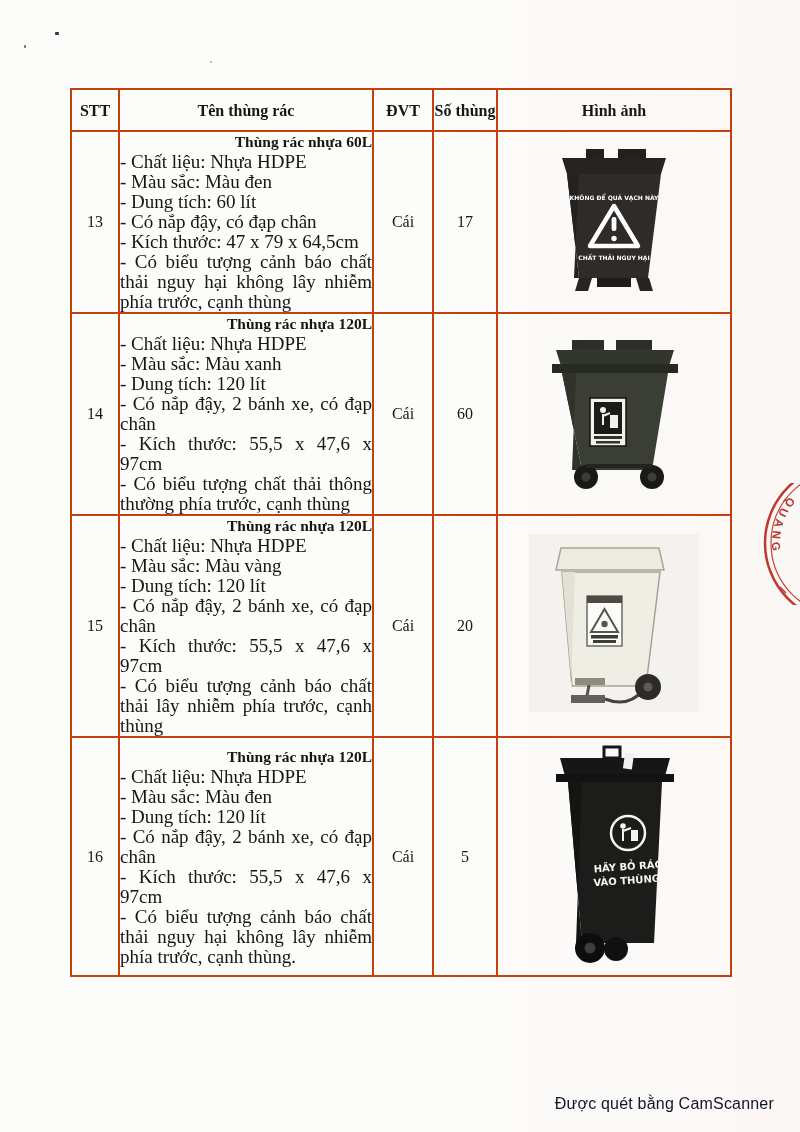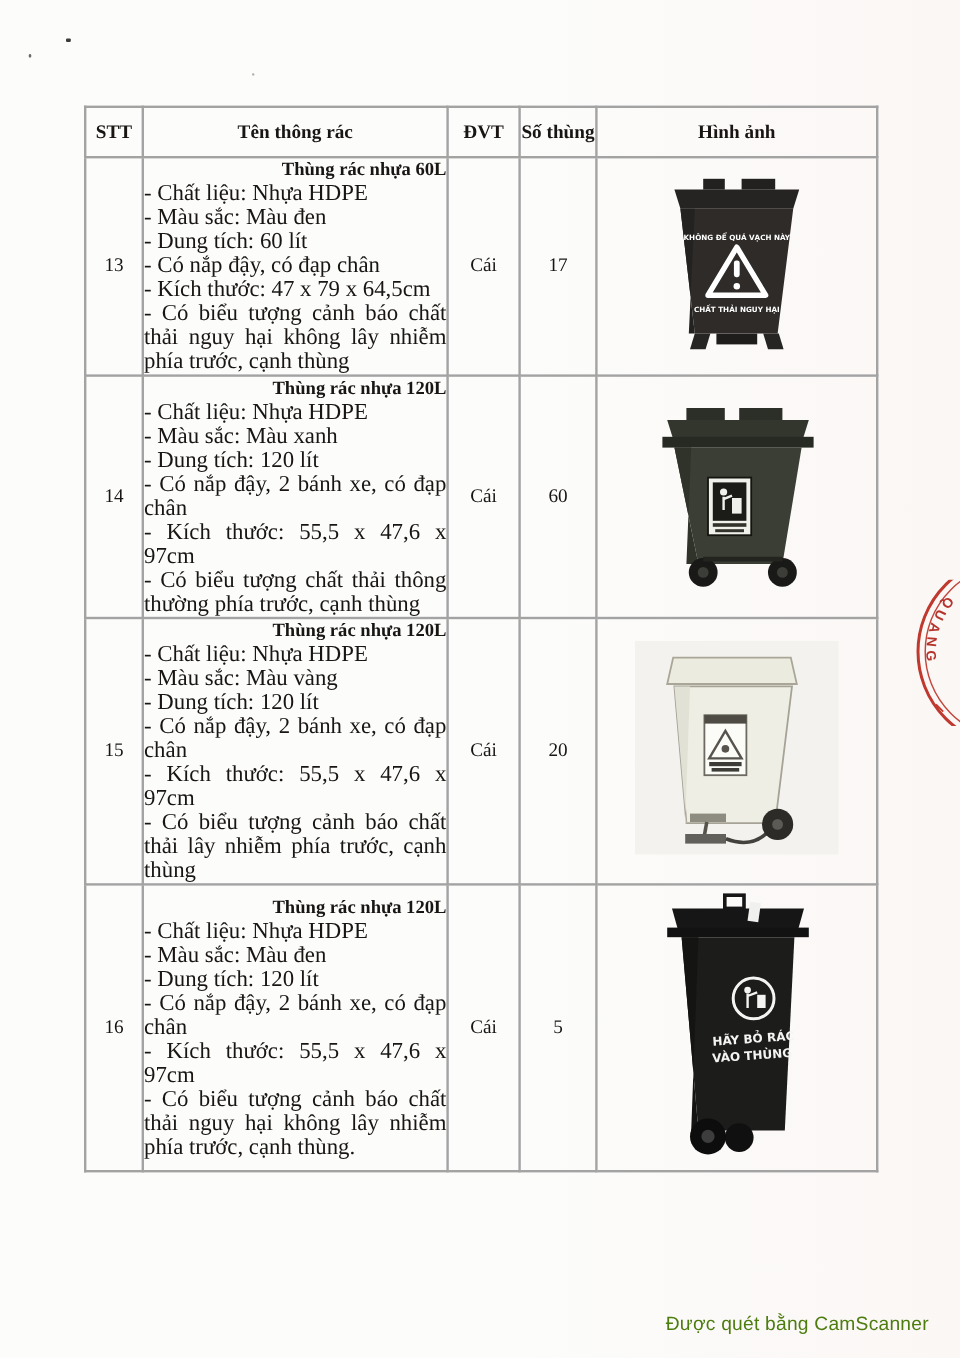--- a/index.html
+++ b/index.html
@@ -12,21 +12,21 @@
   .speck{position:absolute;background:#3a3a3a;border-radius:1px;}
   #speck1{left:55px;top:32px;width:4px;height:3px;}
   #speck2{left:24px;top:45px;width:2px;height:3px;opacity:.75;}
   #speck3{left:210px;top:61px;width:2px;height:2px;opacity:.4;}
 
   table.main{
     position:absolute;left:70px;top:88px;
     width:660px;border-collapse:collapse;table-layout:fixed;
   }
   table.main td,table.main th{
-    border:2px solid #a3a3a3;
+    border:2px solid #c2410c;
     padding:0;vertical-align:middle;
   }
   th{font-size:16px;font-weight:bold;text-align:center;line-height:19px;}
   .col-stt{width:48px;}
   .col-name{width:254px;}
   .col-unit{width:60px;}
   .col-qty{width:64px;}
   .col-img{width:234px;}
 
   td.cell-stt,td.cell-unit,td.cell-qty{
@@ -36,21 +36,21 @@
   .bin-title{font-weight:bold;font-size:15.5px;line-height:20px;text-align:right;}
   .spec{font-size:19px;line-height:20px;text-align:justify;}
   td.cell-img{text-align:center;vertical-align:middle;}
 
   .photo{display:inline-block;}
 
   #stamp{position:absolute;right:0;top:483px;width:58px;height:122px;overflow:hidden;}
   #footer{
     position:absolute;right:26px;top:1095px;
     font-family:"Liberation Sans","DejaVu Sans",sans-serif;
-    font-size:16px;color:#4d7c0f;letter-spacing:.2px;
+    font-size:16px;color:#0f172a;letter-spacing:.2px;
   }
   .binlabel{font-family:"DejaVu Sans",sans-serif;font-weight:bold;}
 </style>
 </head>
 <body>
 
 <div class="speck" id="speck1"></div>
 <div class="speck" id="speck2"></div>
 <div class="speck" id="speck3"></div>
 
@@ -58,21 +58,21 @@
   <colgroup>
     <col class="col-stt">
       <col class="col-name">
       <col class="col-unit">
       <col class="col-qty">
       <col class="col-img">
   </colgroup>
   <tbody>
       <tr style="height:42px;">
     <th>STT</th>
-    <th>Tên thông rác</th>
+    <th>Tên thùng rác</th>
     <th>ĐVT</th>
     <th>Số thùng</th>
     <th>Hình ảnh</th>
   </tr>
 
   <tr style="height:182px;">
     <td class="cell-stt">13</td>
     <td class="cell-name">
       <div class="bin-title">Thùng rác nhựa 60L</div>
       <div class="spec">- Chất liệu: Nhựa HDPE</div>

